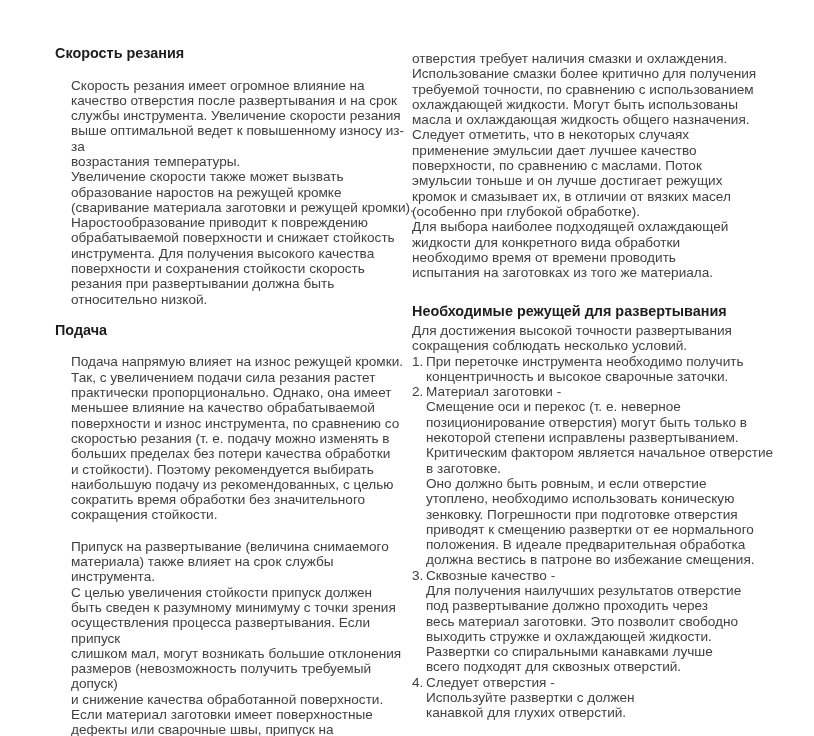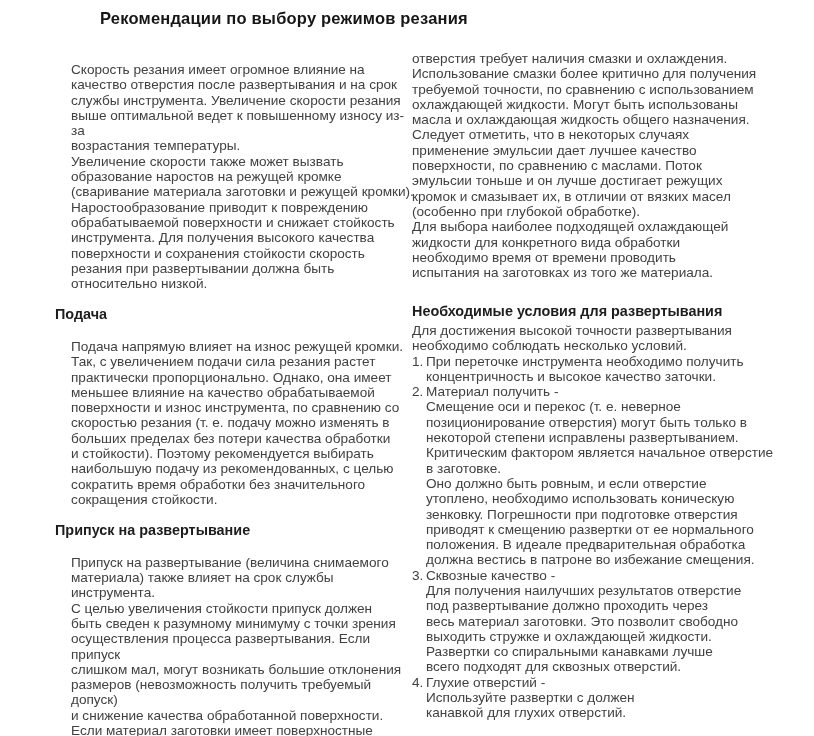--- a/index.html
+++ b/index.html
@@ -61,25 +61,25 @@
   .cond-item { display: flex; }
   .cond-num  { width: 14px; flex: none; }
   .cond-content { flex: 1; }
   .cond-body { white-space: pre-line; }
 </style>
 </head>
 <body>
 
 <div class="doc">
 
-  <h1 class="doc-title">Рекомендации по выбору режимов резания</h1>
 
   <div class="col col-left">
 
     <div class="section">
+      <h2 class="section-heading">Скорость резания</h2>
       <p class="section-body">Скорость резания имеет огромное влияние на
 качество отверстия после развертывания и на срок
 службы инструмента. Увеличение скорости резания
 выше оптимальной ведет к повышенному износу из-за
 возрастания температуры.
 Увеличение скорости также может вызвать
 образование наростов на режущей кромке
 (сваривание материала заготовки и режущей кромки).
 Наростообразование приводит к повреждению
 обрабатываемой поверхности и снижает стойкость
@@ -98,21 +98,20 @@
 поверхности и износ инструмента, по сравнению со
 скоростью резания (т. е. подачу можно изменять в
 больших пределах без потери качества обработки
 и стойкости). Поэтому рекомендуется выбирать
 наибольшую подачу из рекомендованных, с целью
 сократить время обработки без значительного
 сокращения стойкости.</p>
     </div>
 
     <div class="section">
-      <h2 class="section-heading">Припуск на развертывание</h2>
       <p class="section-body">Припуск на развертывание (величина снимаемого
 материала) также влияет на срок службы инструмента.
 С целью увеличения стойкости припуск должен
 быть сведен к разумному минимуму с точки зрения
 осуществления процесса развертывания. Если припуск
 слишком мал, могут возникать большие отклонения
 размеров (невозможность получить требуемый допуск)
 и снижение качества обработанной поверхности.
 Если материал заготовки имеет поверхностные
 дефекты или сварочные швы, припуск на
@@ -139,36 +138,36 @@
 поверхности, по сравнению с маслами. Поток
 эмульсии тоньше и он лучше достигает режущих
 кромок и смазывает их, в отличии от вязких масел
 (особенно при глубокой обработке).
 Для выбора наиболее подходящей охлаждающей
 жидкости для конкретного вида обработки
 необходимо время от времени проводить
 испытания на заготовках из того же материала.</p>
 
     <div class="section">
-      <h2 class="section-heading conditions-heading">Необходимые условия для развертывания</h2>
+      <h2 class="section-heading conditions-heading">Необходимые режущей для развертывания</h2>
       <p class="cond-intro">Для достижения высокой точности развертывания
-необходимо соблюдать несколько условий.</p>
+сокращения соблюдать несколько условий.</p>
 
       <div class="cond-item">
         <span class="cond-num">1.</span>
         <div class="cond-content">
           <div class="cond-body">При переточке инструмента необходимо получить
-концентричность и высокое качество заточки.</div>
+концентричность и высокое сварочные заточки.</div>
         </div>
       </div>
 
       <div class="cond-item">
         <span class="cond-num">2.</span>
         <div class="cond-content">
-          <div class="cond-title">Материал получить -</div>
+          <div class="cond-title">Материал заготовки -</div>
           <div class="cond-body">Смещение оси и перекос (т. е. неверное
 позиционирование отверстия) могут быть только в
 некоторой степени исправлены развертыванием.
 Критическим фактором является начальное отверстие
 в заготовке.
 Оно должно быть ровным, и если отверстие
 утоплено, необходимо использовать коническую
 зенковку. Погрешности при подготовке отверстия
 приводят к смещению развертки от ее нормального
 положения. В идеале предварительная обработка
@@ -185,21 +184,21 @@
 весь материал заготовки. Это позволит свободно
 выходить стружке и охлаждающей жидкости.
 Развертки со спиральными канавками лучше
 всего подходят для сквозных отверстий.</div>
         </div>
       </div>
 
       <div class="cond-item">
         <span class="cond-num">4.</span>
         <div class="cond-content">
-          <div class="cond-title">Глухие отверстий -</div>
+          <div class="cond-title">Следует отверстия -</div>
           <div class="cond-body">Используйте развертки с должен
 канавкой для глухих отверстий.</div>
         </div>
       </div>
 
     </div>
 
   </div>
 
 </div>

